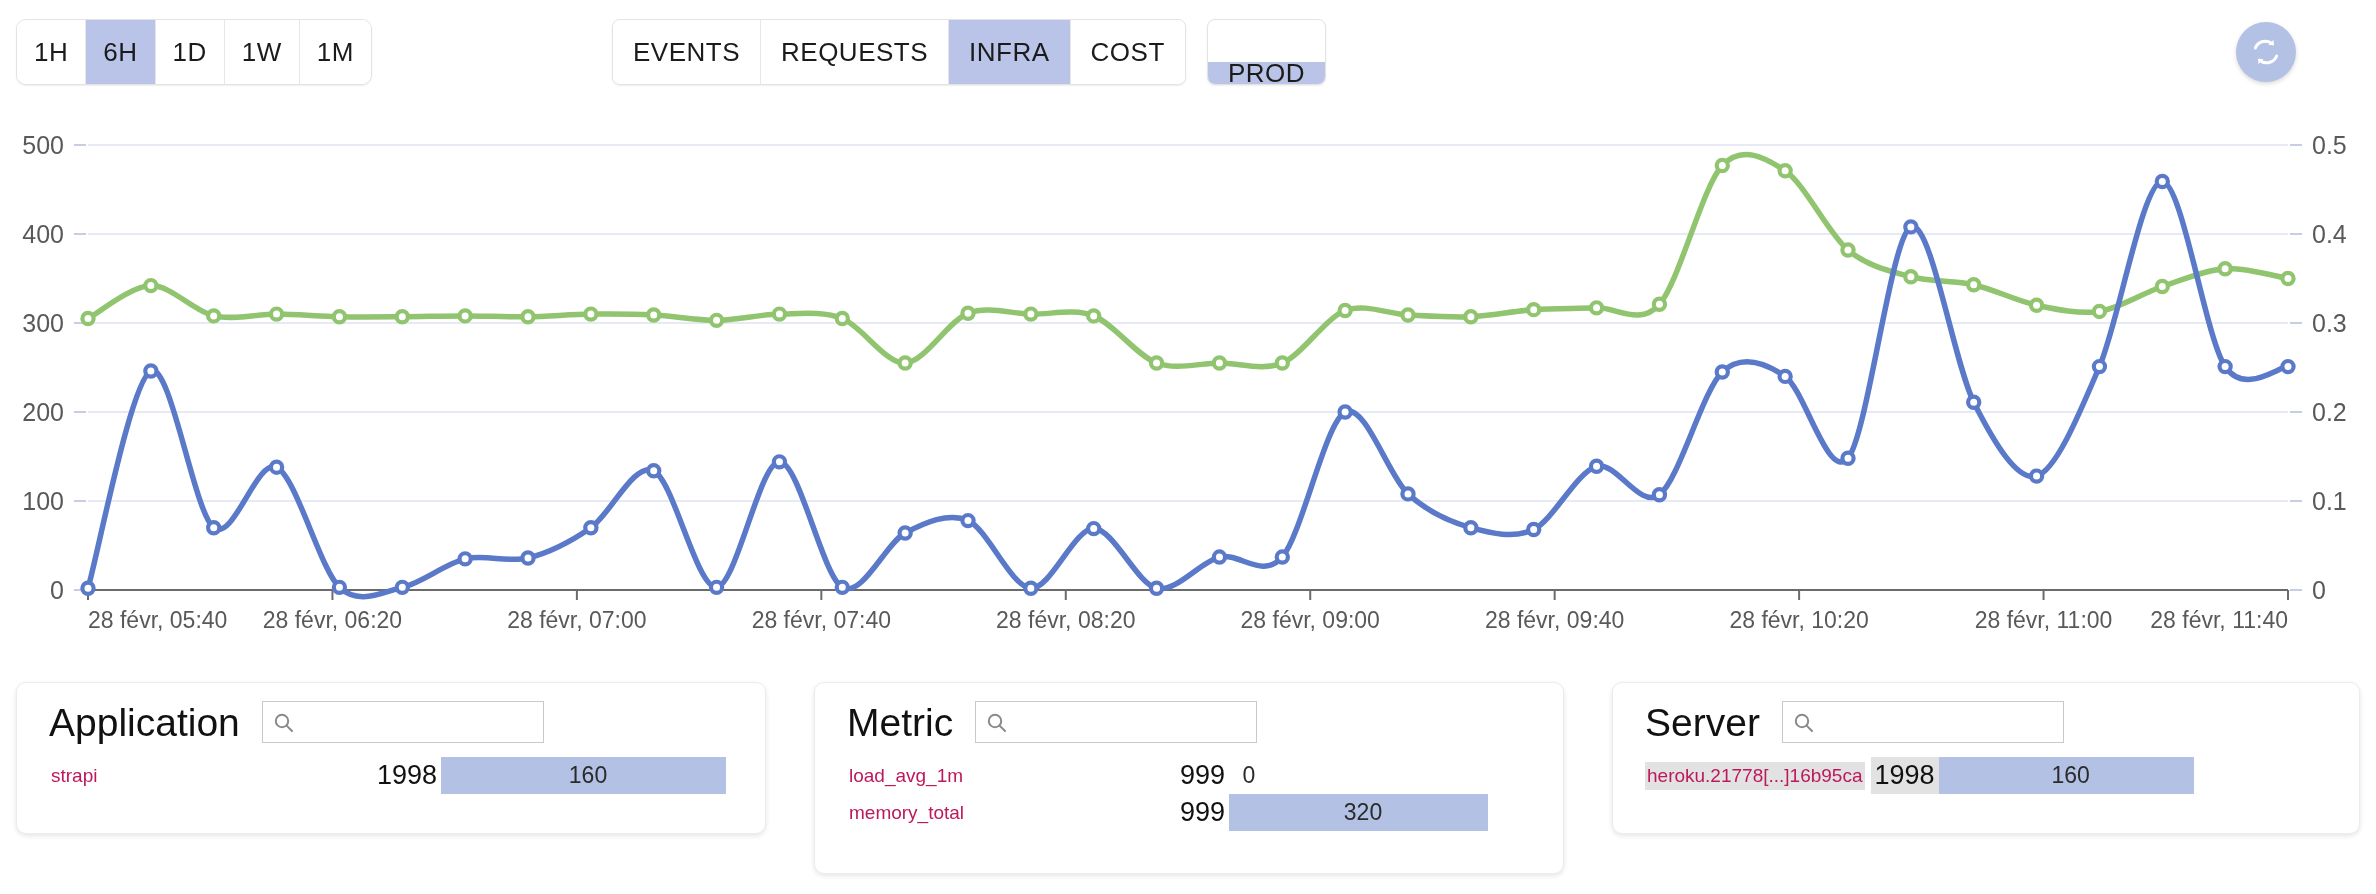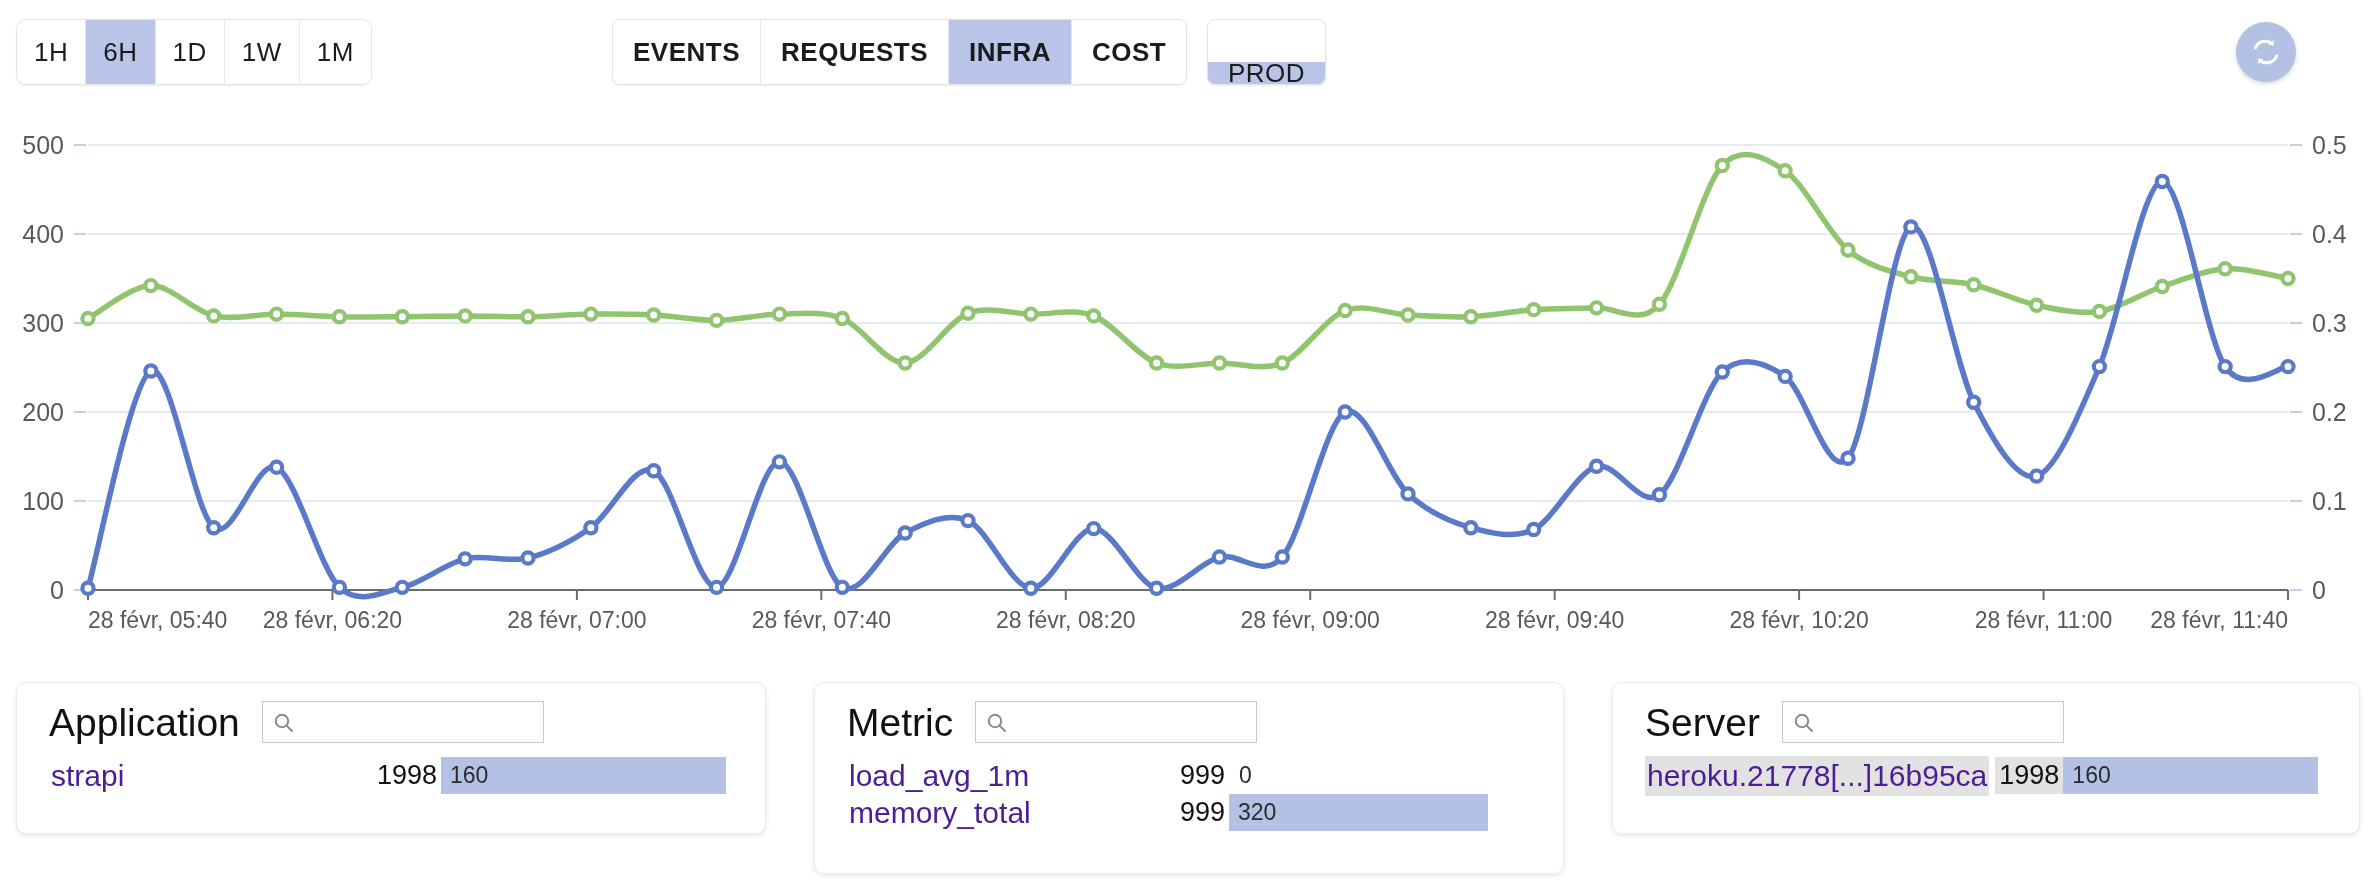--- a/index.html
+++ b/index.html
@@ -31,21 +31,21 @@
     border-right: 1px solid #e7e7e7;
     cursor: pointer; user-select: none;
     white-space: nowrap;
   }
   .seg:last-child { border-right: none; }
   .seg.active { background: #b9c4e8; }
 
   #group-range { left: 16px; top: 19px; border-radius: 10px; }
   #group-range .seg { min-width: 32px; padding: 0 17px; }
   #group-view  { left: 612px; top: 19px; }
-  #group-view  .seg { padding: 0 20px; font-weight: bold; }
+  #group-view  .seg { padding: 0 20px; }
   #group-env   { left: 1207px; top: 19px; }
   #group-env   .seg { padding: 0 20px; margin-top: 42px; }
 
   .refresh-btn {
     position: absolute; right: 80px; top: 22px;
     width: 60px; height: 60px; border-radius: 50%;
     background: #b3c1e5;
     box-shadow: 0 2px 4px rgba(0,0,0,0.15);
     display: flex; align-items: center; justify-content: center;
     cursor: pointer; border: none;
@@ -89,37 +89,38 @@
     font-size: 22px; color: #333; font-family: "Liberation Sans", sans-serif;
   }
 
   .rows { padding: 14px 0 0 32px; }
   .row {
     display: flex; align-items: center;
     height: 37px;
   }
   .row.hl .row-label, .row.hl .row-count { background: #e2e2e2; }
   .row-label {
-    font-size: 30px; color: #4c1d95;
+    font-size: 19px; color: #be185d;
     white-space: nowrap;
     padding: 3px 2px;
   }
   .row-count {
     font-size: 27px; color: #111111;
     text-align: right;
     padding: 3px 4px;
     white-space: nowrap;
   }
   .row-bar {
     height: 37px;
     background: #b3c1e5;
     display: flex; align-items: center;
     padding-left: 9px;
     box-sizing: border-box;
     min-width: 0;
+    justify-content: center;
   }
   .row-bar.empty { background: transparent; padding-left: 10px; }
   .row-bar-value { font-size: 23px; color: #2b2b2b; }
 </style>
 </head>
 <body>
 
 <div id="root">
 
   <div class="toolbar">

